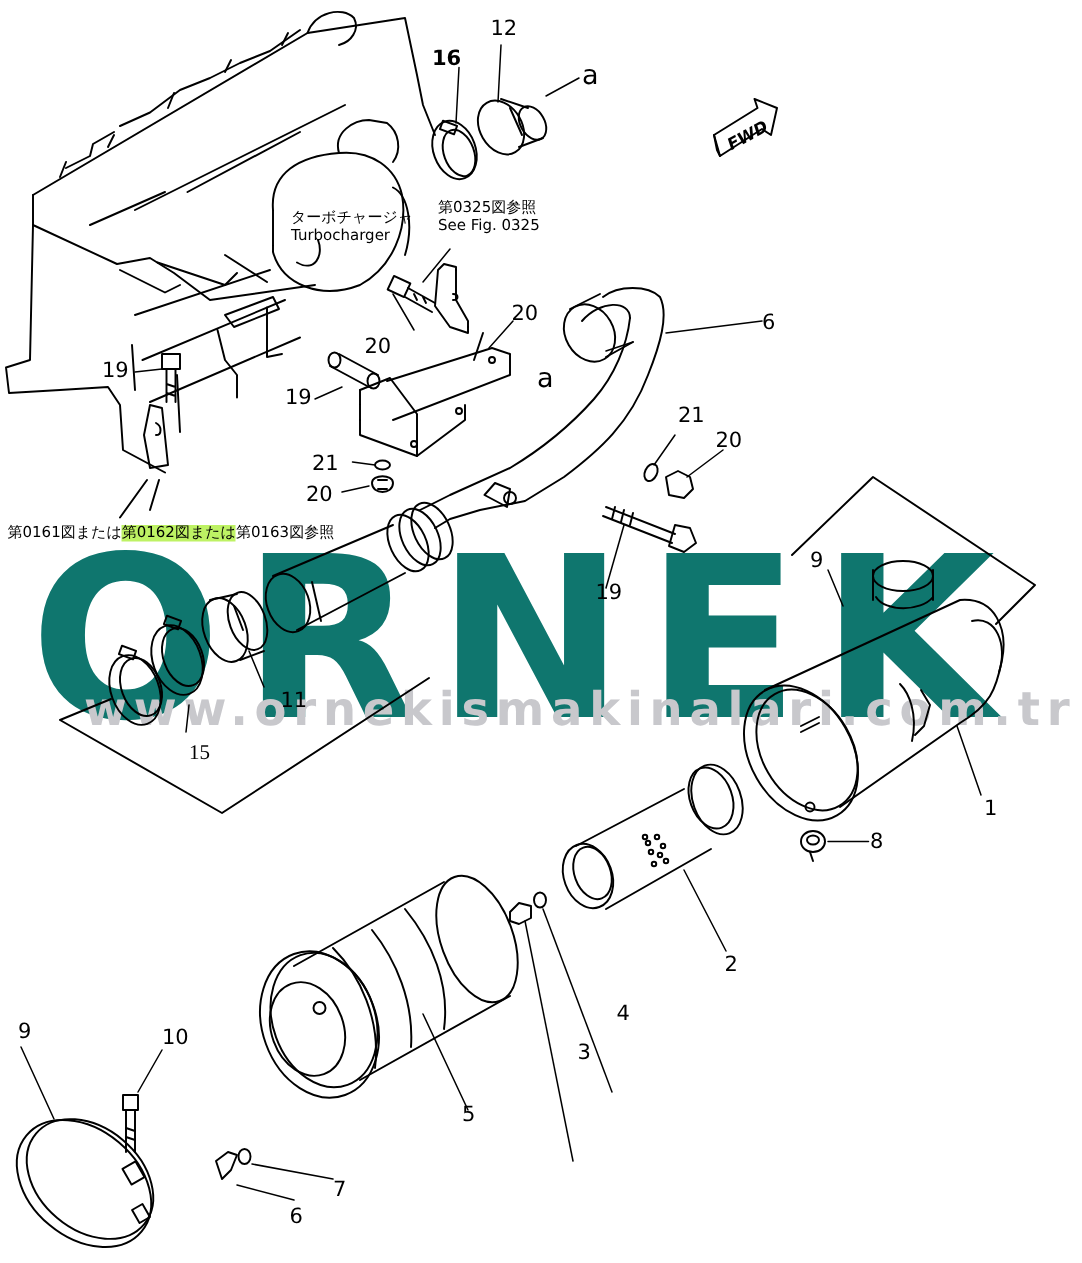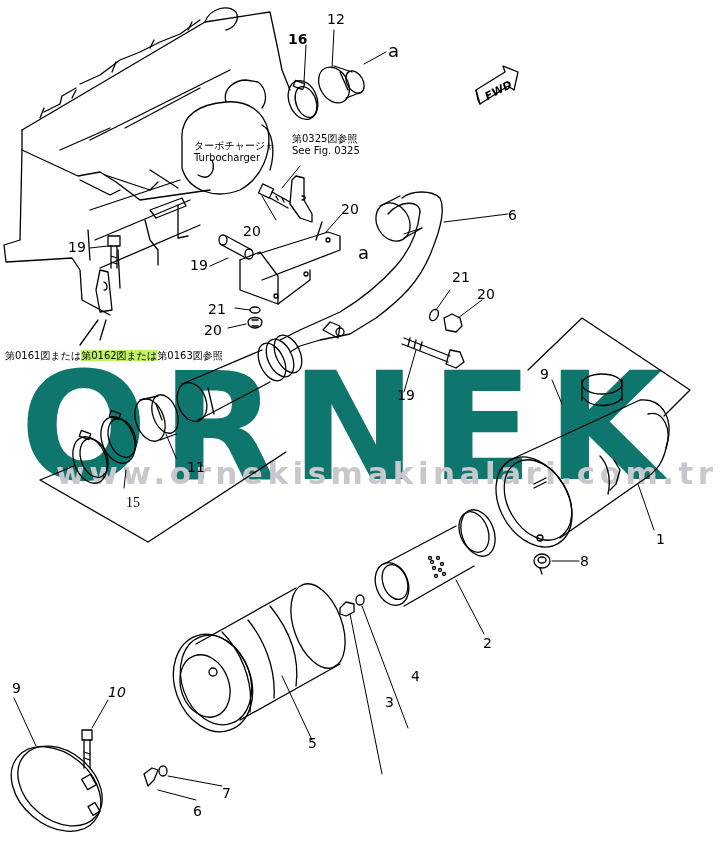--- a/index.html
+++ b/index.html
@@ -287,21 +287,21 @@
   <div class="lbl" style="left:540px;top:367px;">9</div>
   <div class="lbl" style="left:175px;top:460px;padding-left:12px;">11</div>
   <div class="lbl" style="left:126px;top:496px;font-family:Liberation Serif, serif;">15</div>
   <div class="lbl" style="left:656px;top:532px;">1</div>
   <div class="lbl" style="left:580px;top:554px;">8</div>
   <div class="lbl" style="left:483px;top:636px;">2</div>
   <div class="lbl" style="left:411px;top:669px;">4</div>
   <div class="lbl" style="left:385px;top:695px;">3</div>
   <div class="lbl" style="left:308px;top:736px;">5</div>
   <div class="lbl" style="left:12px;top:681px;">9</div>
-  <div class="lbl" style="left:108px;top:685px;font-style:italic;">10</div>
+  <div class="lbl" style="left:108px;top:685px;">10</div>
   <div class="lbl" style="left:222px;top:786px;">7</div>
   <div class="lbl" style="left:193px;top:804px;">6</div>
 
   <div class="note" style="left:194px;top:140px;">
     <div>ターボチャージャ</div>
     <div style="font-size:10px">Turbocharger</div>
   </div>
   <div class="note" style="left:292px;top:133px;">
     <div>第0325図参照</div>
     <div>See Fig. 0325</div>

